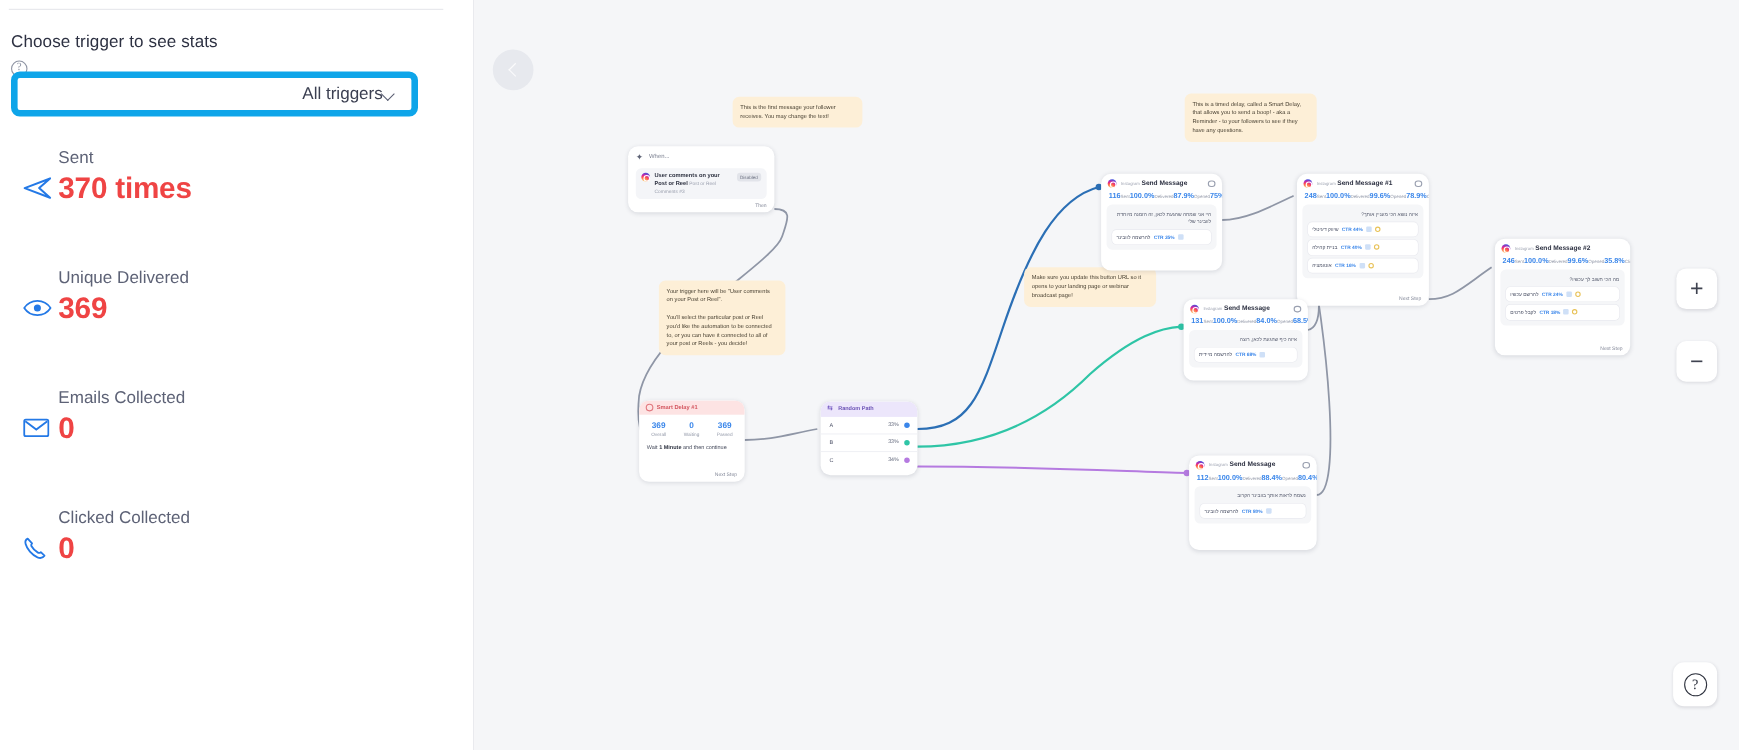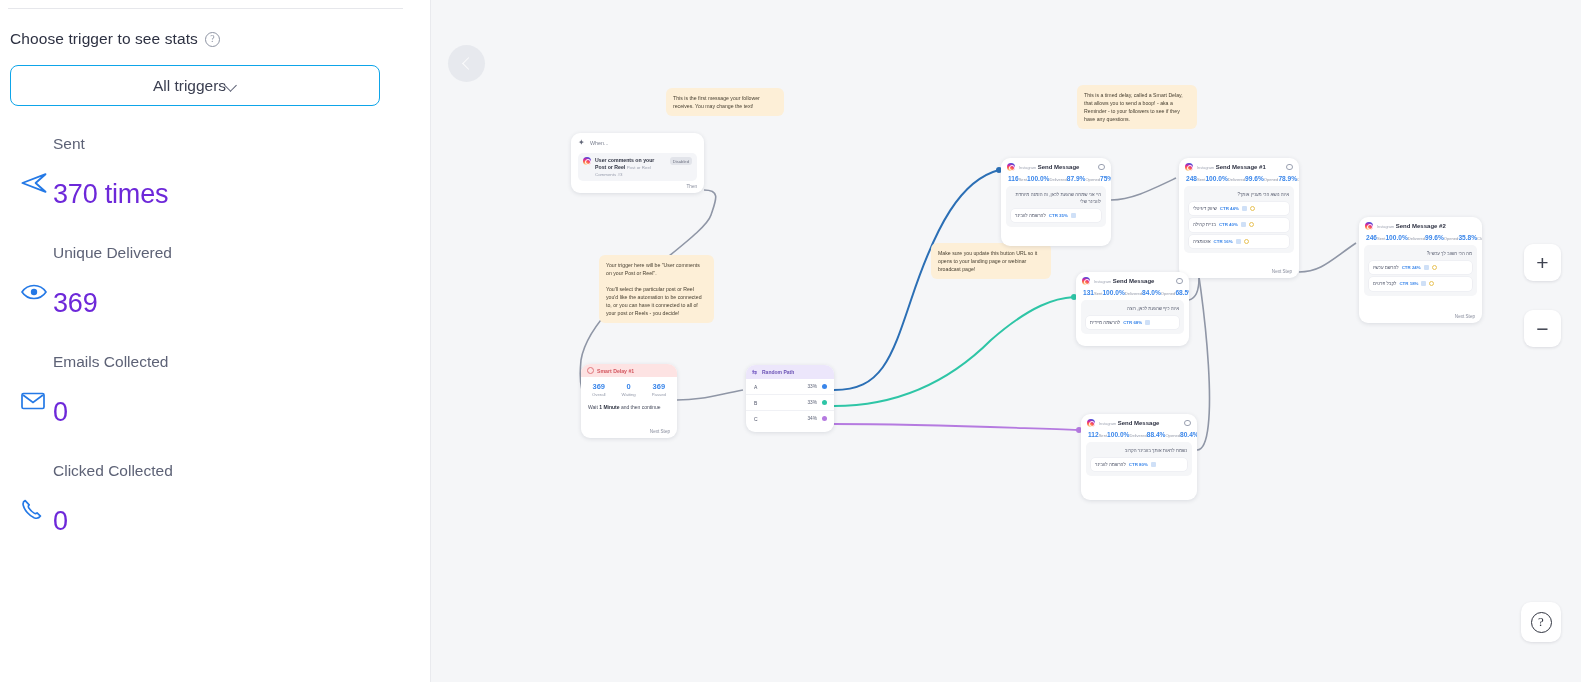--- a/index.html
+++ b/index.html
@@ -18,37 +18,37 @@
     border-right: 1px solid #e9eaee;
     position: relative;
     flex: 0 0 431px;
   }
   .sidebar-toprule {
     position: absolute; left: 8px; top: 8px; width: 395px; height: 1px;
     background: #e6e7eb;
   }
   .sb-head {
     position: absolute; left: 10px; top: 30px;
-    display: flex; align-items: center; gap: 7px;
+    display: flex; align-items: flex-start; gap: 7px; flex-direction: column;
   }
   .sb-head-title {
     font-size: 15.5px; color: #2d3142; letter-spacing: .1px;
   }
   .q-icon {
     width: 15px; height: 15px; border-radius: 50%;
     border: 1.3px solid #8e94a3; color: #8e94a3;
     font-size: 10px; line-height: 12.5px; text-align: center;
     display: inline-block; font-family: "Liberation Serif", serif;
   }
   .select-box {
     position: absolute; left: 10px; top: 65px;
     width: 370px; height: 41px;
-    border: 1px solid #0ea5e9; border-radius: 8px;
+    border: 6px solid #0ea5e9; border-radius: 8px;
     background: #fff;
-    display: flex; align-items: center; justify-content: center;
+    display: flex; align-items: center; justify-content: flex-end;
     padding: 0 14px 0 15px;
     cursor: pointer;
   }
   .select-box .val { font-size: 15.5px; color: #3b3f51; }
   .chev { width: 12px; height: 12px; position: relative; }
   .chev:before {
     content: ""; position: absolute; left: 0; top: 1px;
     width: 8px; height: 8px;
     border-right: 1.6px solid #5a5f72; border-bottom: 1.6px solid #5a5f72;
     transform: rotate(45deg);
@@ -57,21 +57,21 @@
   .stat { position: absolute; left: 10px; }
   .stat-label {
     font-size: 15.5px; color: #5d6276; margin-left: 43px; margin-bottom: 2px;
   }
   .stat-row { display: flex; align-items: center; gap: 0; }
   .stat-ico {
     width: 43px; height: 32px; display: flex; align-items: center;
     justify-content: flex-start; padding-left: 11px;
     color: #1f7ae0;
   }
-  .stat-val { font-size: 27px; font-weight: normal; color: #6d28d9; letter-spacing: -.2px; margin-top: 24px; }
+  .stat-val { font-size: 27px; font-weight: bold; color: #ef4444; letter-spacing: -.2px; }
 
   
   .canvas {
     position: relative; flex: 1; height: 682px;
     background: #f5f6f8;
     overflow: hidden;
   }
   .collapse-btn {
     position: absolute; left: 17px; top: 45px;
     width: 37px; height: 37px; border-radius: 50%;

